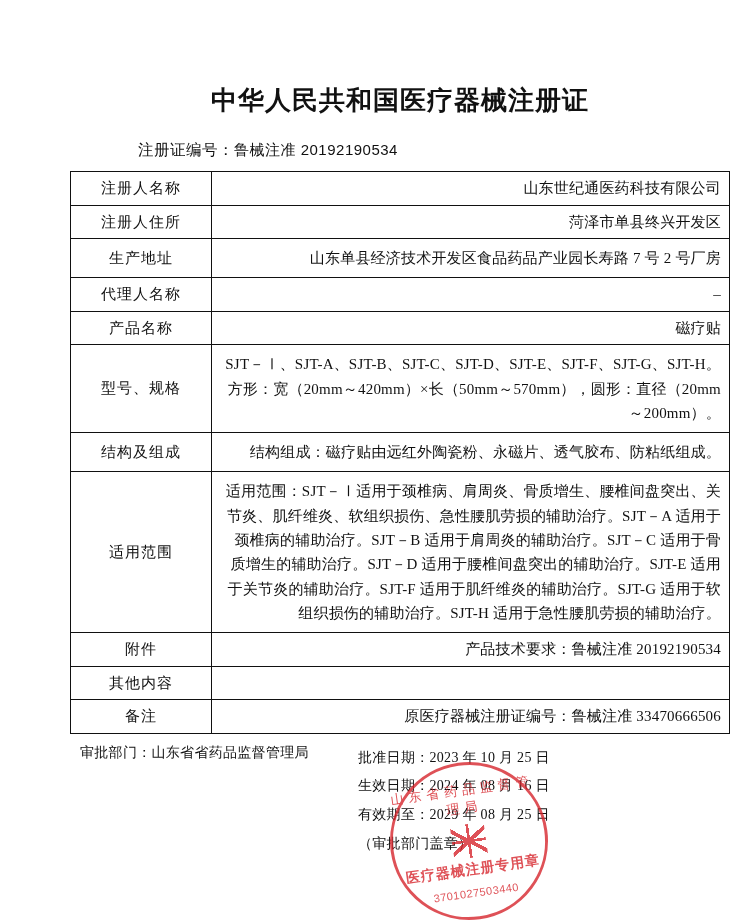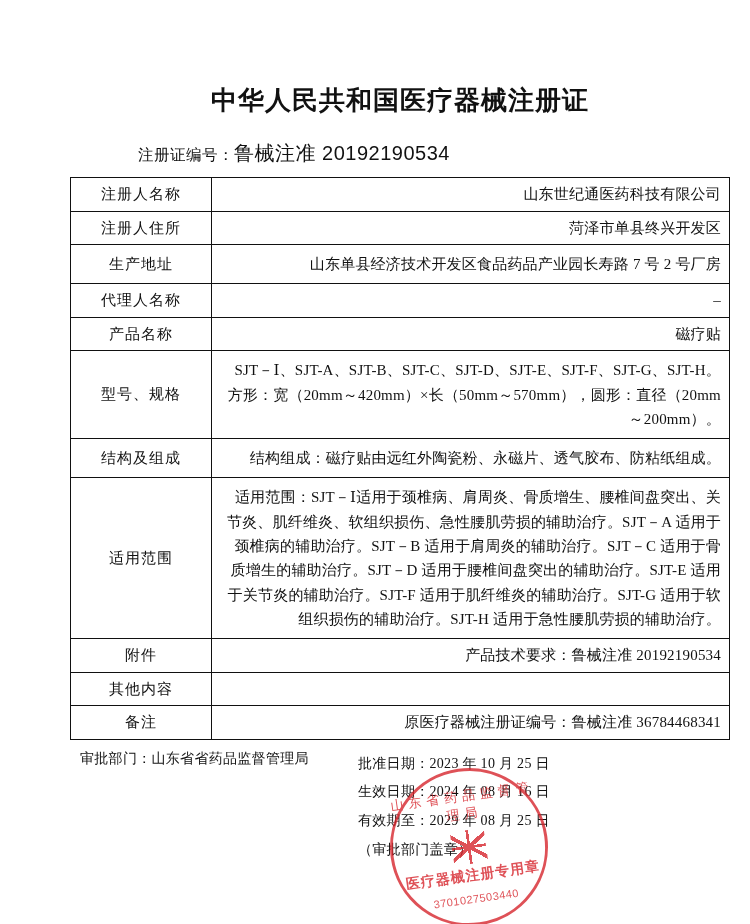--- a/index.html
+++ b/index.html
@@ -36,27 +36,28 @@
     margin: 22px 0 10px 0;
     padding-left: 104px;
     font-size: 15.5px;
     letter-spacing: 0.5px;
   }
   .reg-line .reg-label {
     font-family: Liberation Sans, sans-serif;
   }
   .reg-line .reg-value {
     font-family: "Liberation Sans", "DejaVu Sans", sans-serif;
-    font-size: 20px;
+    font-size: 15px;
   }
   table.main {
     border-collapse: collapse;
     width: 660px;
     margin: 0 auto;
     table-layout: fixed;
+    font-family: Liberation Serif, serif;
   }
   table.main td {
     border: 1px solid #111111;
     padding: 5px 8px;
     font-size: 15px;
     line-height: 1.5;
     vertical-align: middle;
   }
   td.label {
     width: 124px;
@@ -209,21 +210,21 @@
       <tr>
         <td class="label">附件</td>
         <td class="value">产品技术要求：鲁械注准 20192190534</td>
       </tr>
       <tr>
         <td class="label">其他内容</td>
         <td class="value">&nbsp;</td>
       </tr>
       <tr>
         <td class="label">备注</td>
-        <td class="value">原医疗器械注册证编号：鲁械注准 36784468341</td>
+        <td class="value">原医疗器械注册证编号：鲁械注准 33470666506</td>
       </tr>
     </tbody>
   </table>
 
   <div class="footer-wrap">
     <div class="footer-left">审批部门：山东省省药品监督管理局</div>
     <div class="footer-right">
       <div>批准日期：2023 年 10 月 25 日</div>
       <div>生效日期：2024 年 08 月 16 日</div>
       <div>有效期至：2029 年 08 月 25 日</div>

